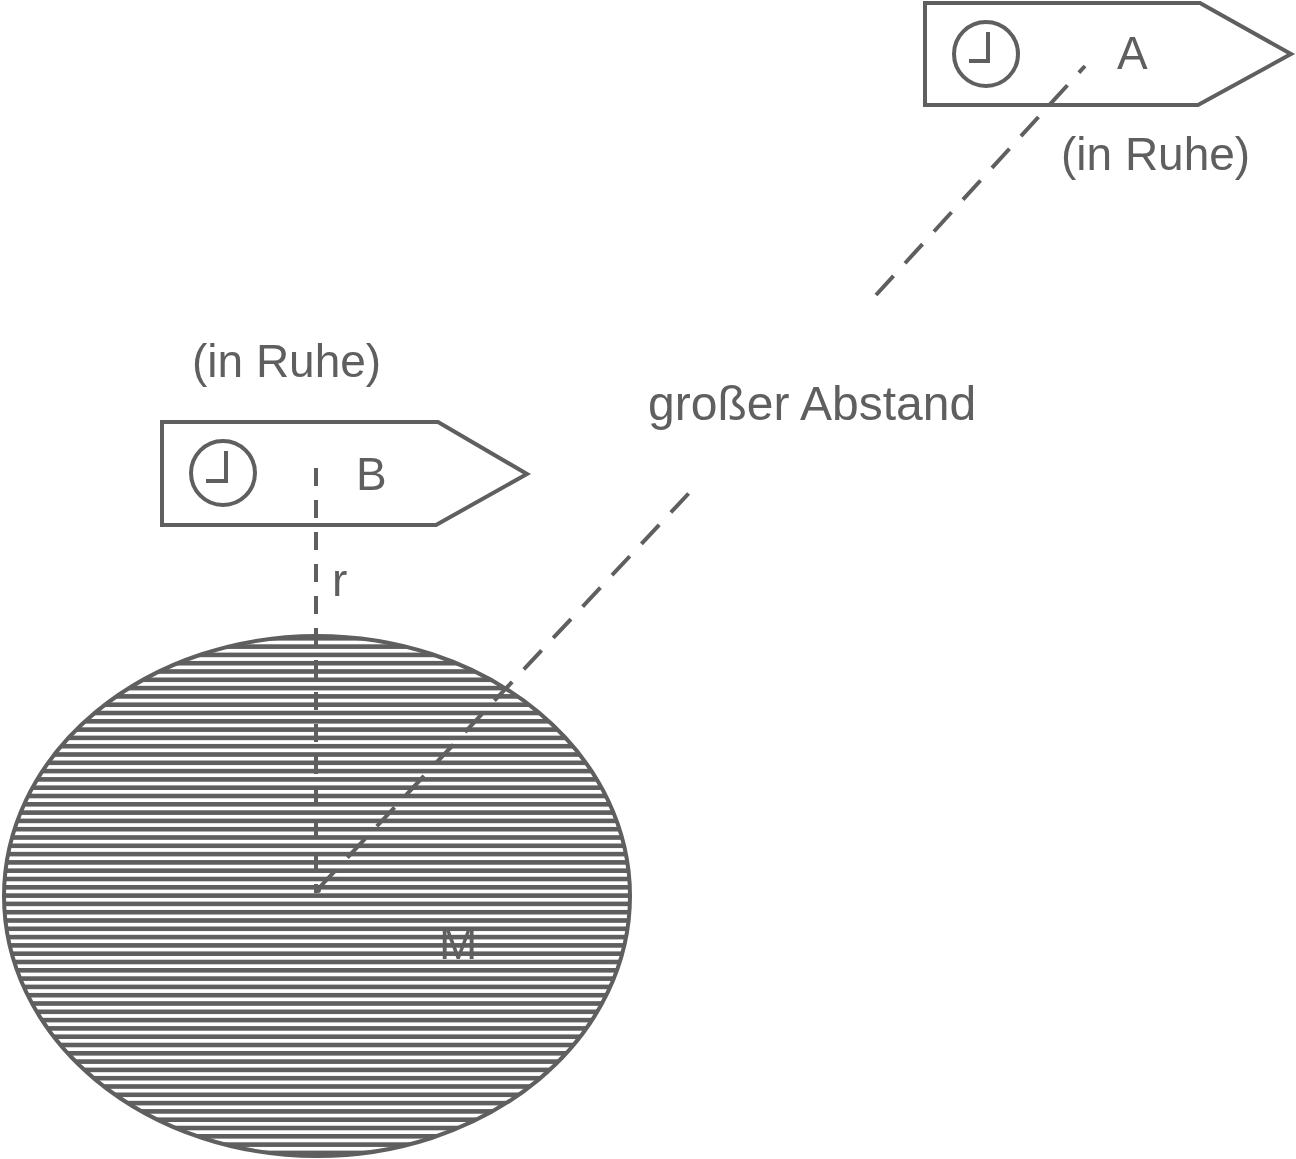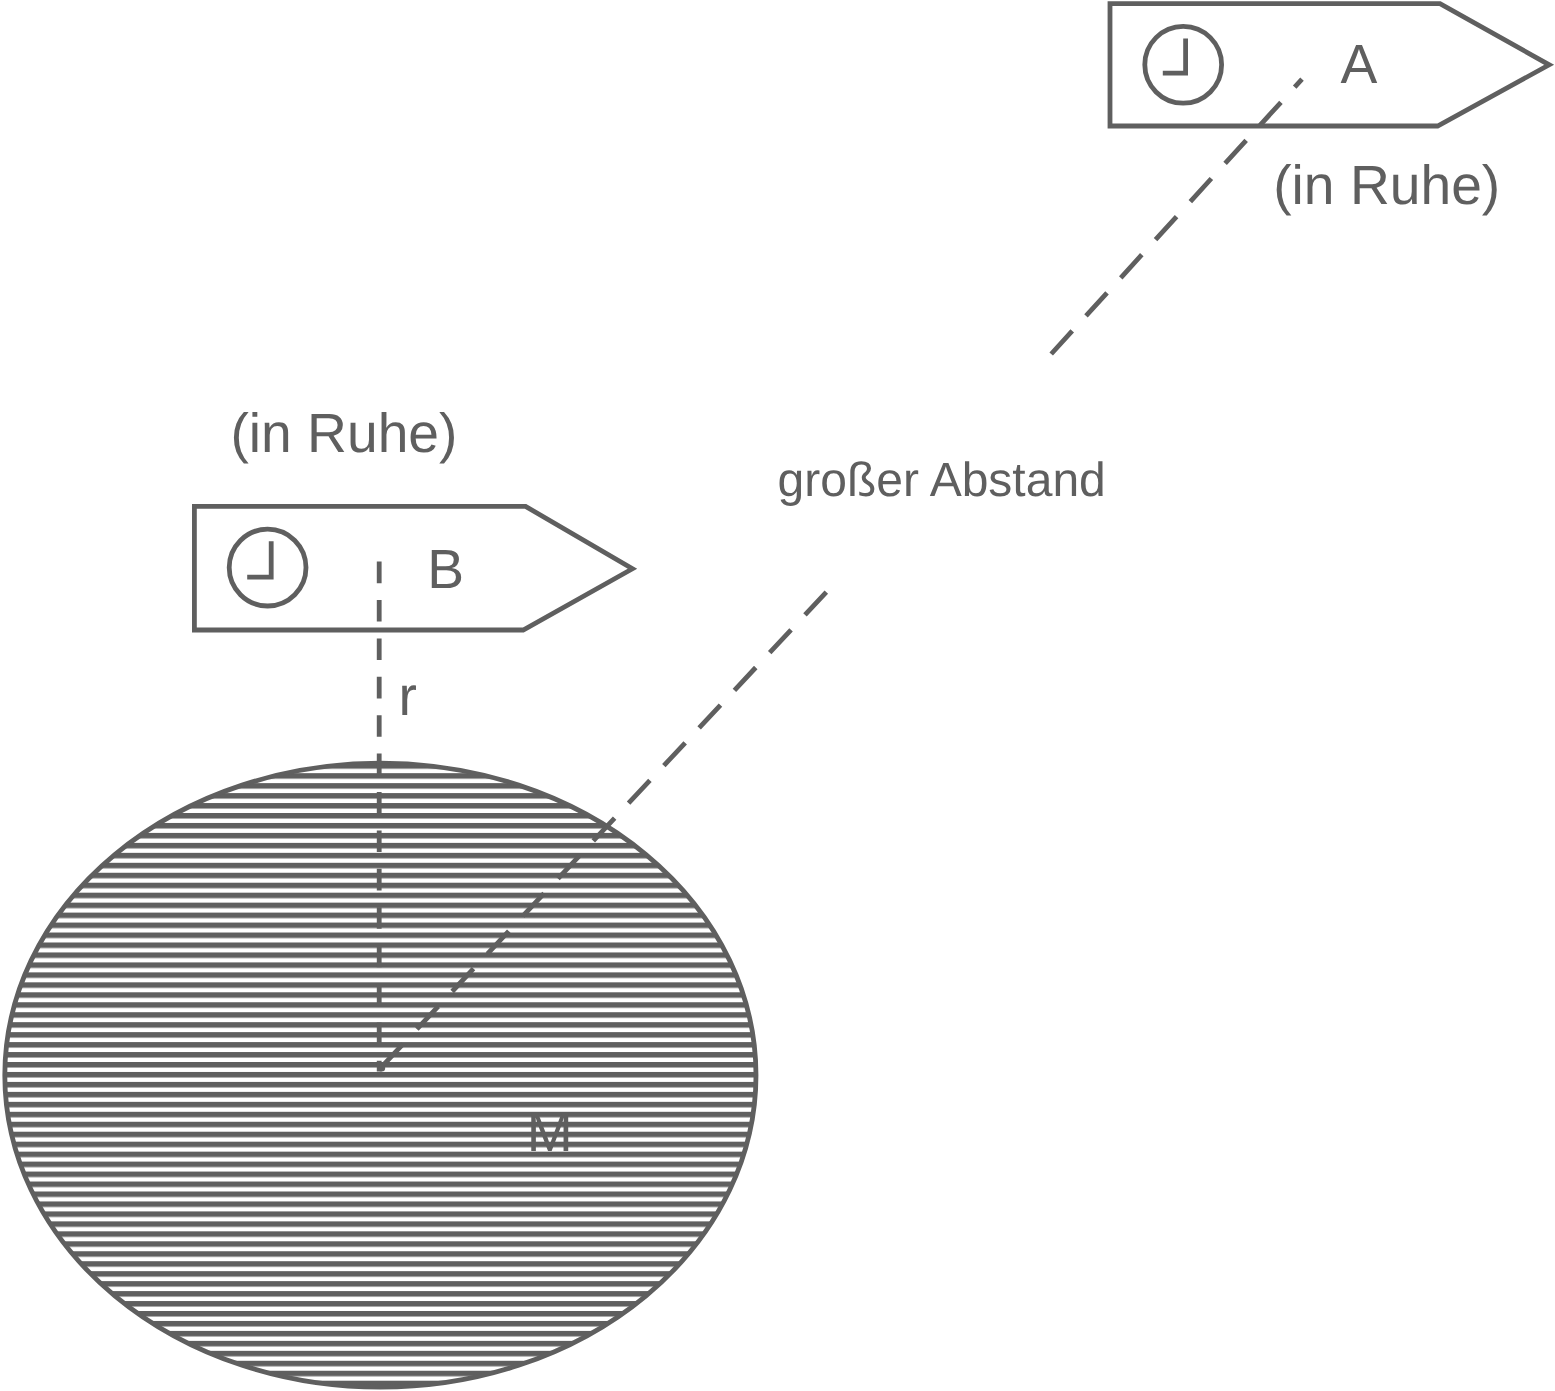--- a/index.html
+++ b/index.html
@@ -1,20 +1,20 @@
 <!DOCTYPE html>
 <html><head>
   <meta charset="utf-8">
   <style>
     html, body { margin: 0; padding: 0; background: #ffffff; }
     body { width: 1296px; height: 1159px; position: relative; overflow: hidden; font-family: "Liberation Sans", sans-serif; }
     svg { position: absolute; left: 0; top: 0; }
     .lbl { position: absolute; color: #5f5f5f; font-family: "Liberation Sans", sans-serif; white-space: nowrap; line-height: 1; }
     .big { font-size: 46px; }
-    .mid { font-size: 40px; }
+    .mid { font-size: 48px; }
   </style>
 </head>
 <body>
 
 <svg width="1296" height="1159" viewBox="0 0 1296 1159">
   <defs>
     <pattern id="hatch" patternUnits="userSpaceOnUse" width="10" height="8.3" x="0" y="636">
       <rect x="0" y="0" width="10" height="4.6" fill="#5f5f5f"></rect>
     </pattern>
     <clipPath id="ellclip">

